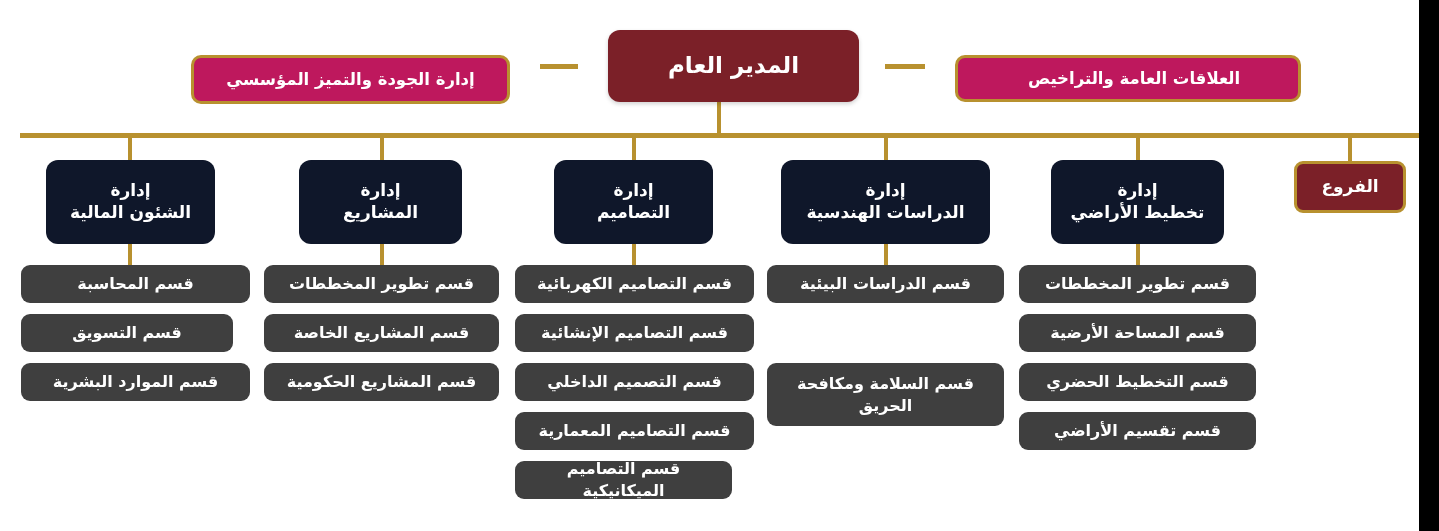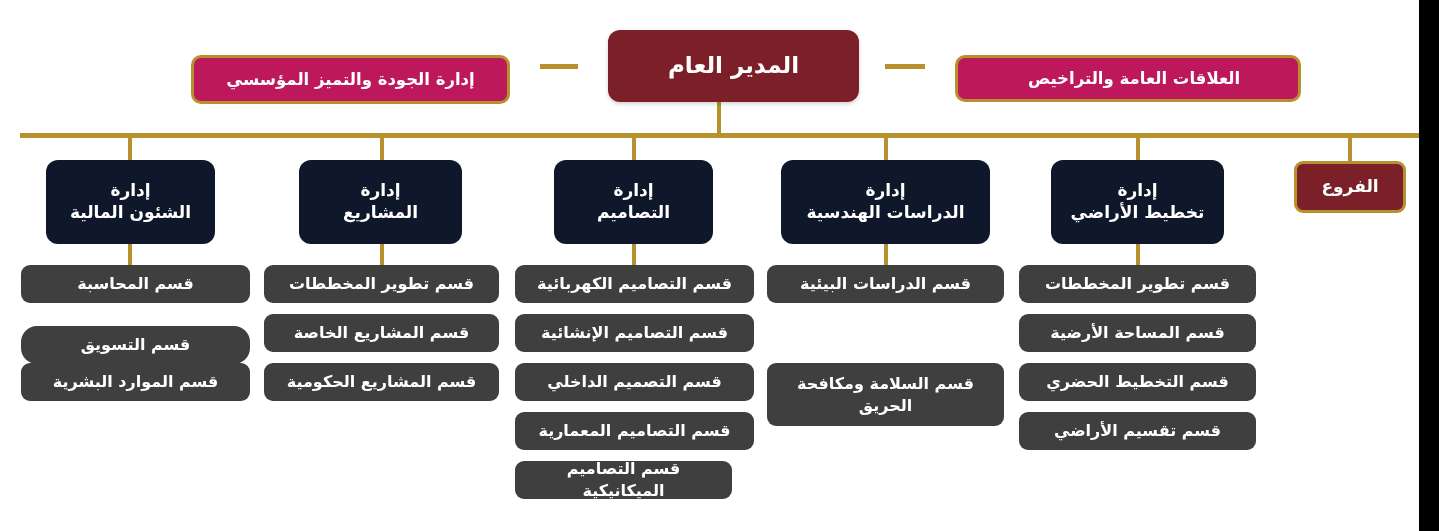--- a/index.html
+++ b/index.html
@@ -136,21 +136,21 @@
     <span>الفروع</span>
   </div>
 
   <div class="node node-dept" style="left:46px; top:160px; width:169px; height:84px;">
     <span class="l1">إدارة</span>
     <span class="l2">الشئون المالية</span>
   </div>
   <div class="node node-sub" style="left:21px; top:265px; width:229px; height:38px;">
     <span>قسم المحاسبة</span>
   </div>
-  <div class="node node-sub" style="left:21px; top:326px; width:229px; height:38px;border-radius:16px;">
+  <div class="node node-sub" style="left:21px; top:314px; width:212px; height:38px;">
     <span>قسم التسويق</span>
   </div>
   <div class="node node-sub" style="left:21px; top:363px; width:229px; height:38px;">
     <span>قسم الموارد البشرية</span>
   </div>
 
   <div class="node node-dept" style="left:299px; top:160px; width:163px; height:84px;">
     <span class="l1">إدارة</span>
     <span class="l2">المشاريع</span>
   </div>

